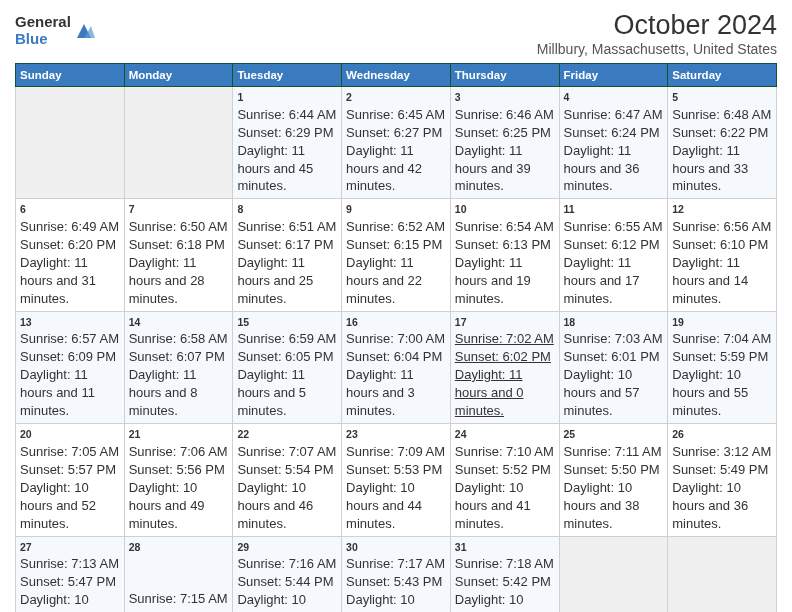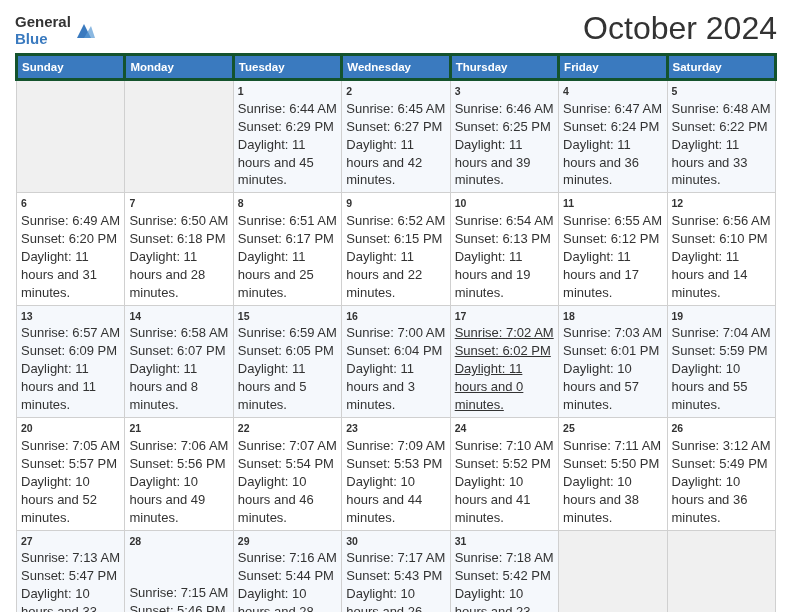--- a/index.html
+++ b/index.html
@@ -45,42 +45,42 @@
     }
     .logo-icon {
       width: 22px;
       height: 22px;
       margin-left: 2px;
     }
     .title-block {
       text-align: right;
     }
     .main-title {
-      font-size: 32px;
+      font-size: 27px;
       font-weight: normal;
       color: #333;
     }
     .subtitle {
       font-size: 14px;
       color: #555;
     }
     .calendar-table {
       width: 100%;
       border-collapse: collapse;
       flex: 1;
       table-layout: fixed;
     }
     .calendar-table th {
       background-color: #3a7abf;
       color: #fff;
       font-size: 11.5px;
       font-weight: bold;
       padding: 5px 4px;
       text-align: left;
-      border: 3px solid #14532d;
+      border: 1px solid #14532d;
     }
     .calendar-table td {
       vertical-align: top;
       font-size: 9.5px;
       color: #333;
       padding: 3px 4px;
       border: 1px solid #d0d0d0;
       height: 80px;
       line-height: 1.4;
     }
@@ -114,20 +114,21 @@
         <span class="logo-general">General</span>
         <span class="logo-blue">Blue</span>
       </div>
       <svg class="logo-icon" viewBox="0 0 22 22">
         <polygon points="4,18 11,4 18,18" fill="#3a7abf"></polygon>
         <polygon points="11,18 18,6 22,18" fill="#5a9ad4" opacity="0.7"></polygon>
       </svg>
     </div>
     <div class="title-block">
       <div class="main-title">October 2024</div>
+      <div class="subtitle">Millbury, Massachusetts, United States</div>
     </div>
   </div>
 
   <table class="calendar-table">
     <thead>
       <tr>
       <th>Sunday</th>
           <th>Monday</th>
           <th>Tuesday</th>
           <th>Wednesday</th>

